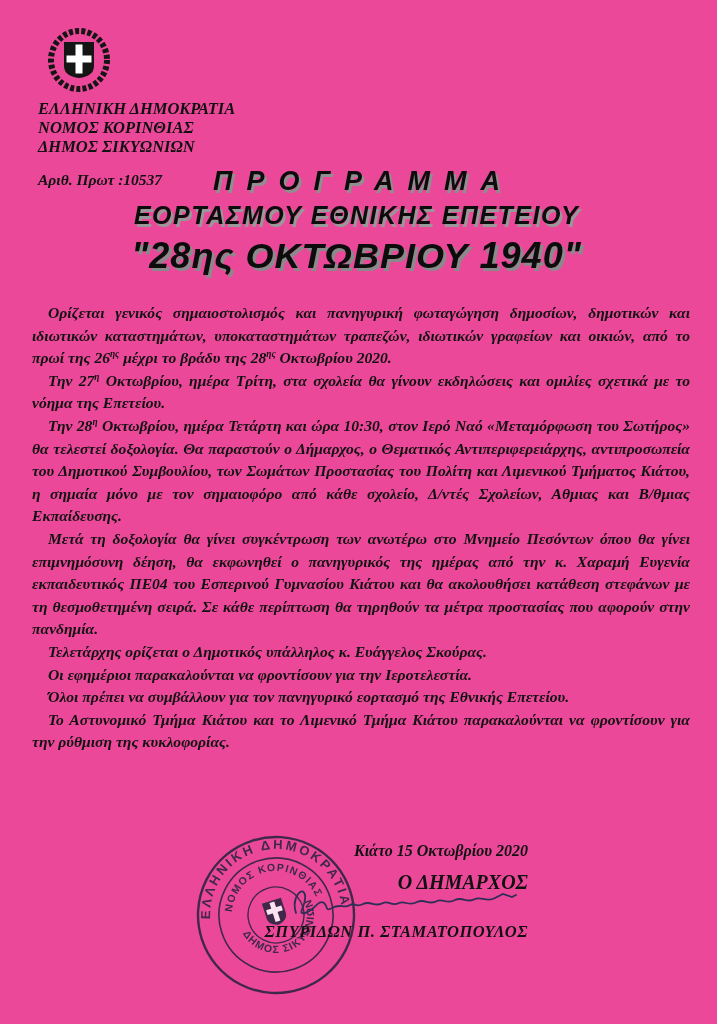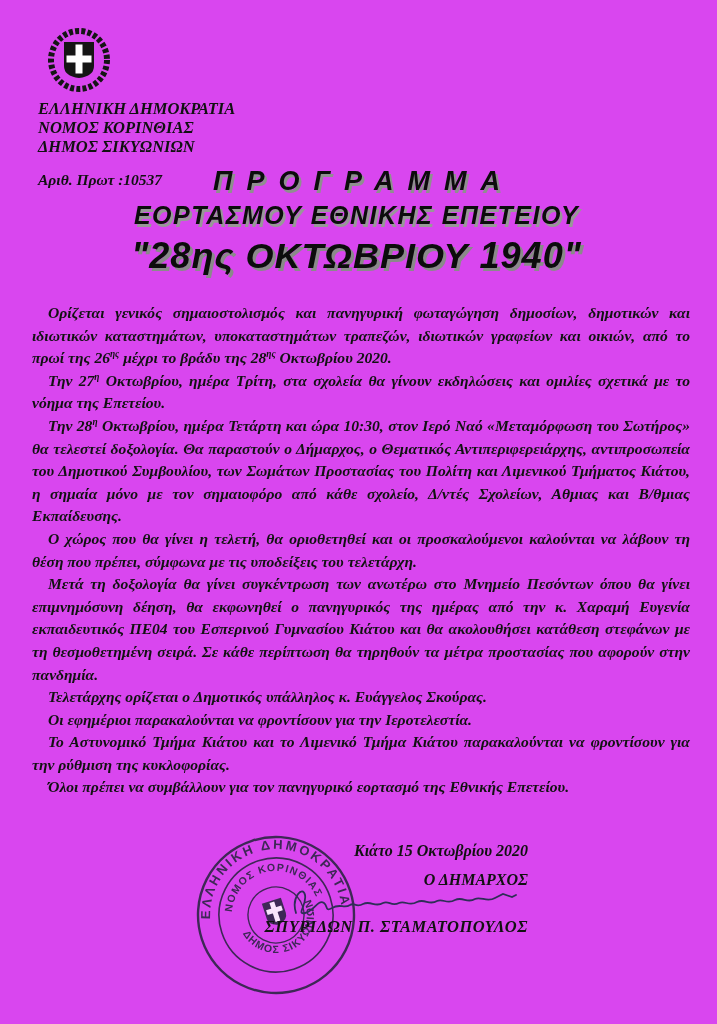--- a/index.html
+++ b/index.html
@@ -1,16 +1,16 @@
 <!DOCTYPE html>
 <html><head>
 <meta charset="utf-8">
 <style>
   html,body{margin:0;padding:0;background:#777;}
-  .page{position:relative;width:717px;height:1024px;margin:0 auto;background:#d946ef;
+  .page{position:relative;width:717px;height:1024px;margin:0 auto;background:#ec4899;
         font-family:"Liberation Serif",serif;color:#111;overflow:hidden;text-decoration:underline;}
 
   
   .header{position:absolute;left:38px;top:28px;}
   .emblem{display:block;margin:0 0 5px 2px;}
   .org-line{font-weight:bold;font-style:italic;font-size:16.5px;line-height:19px;white-space:nowrap;}
   .protocol{font-weight:bold;font-style:italic;font-size:15.5px;margin-top:15px;white-space:nowrap;}
 
   
   .title-block{position:absolute;left:0;top:166px;width:713px;text-align:center;
@@ -22,21 +22,21 @@
   
   .body-text{position:absolute;left:32px;top:302px;width:658px;
              font-weight:bold;font-style:italic;font-size:15.6px;line-height:22.6px;color:#121212;}
   .para{margin:0;text-indent:16px;text-align:justify;}
   sup{font-size:60%;line-height:0;}
 
   
   .closing{position:absolute;left:212px;top:842px;width:316px;text-align:right;
            font-weight:bold;font-style:italic;z-index:3;}
   .closing-date{font-size:16px;white-space:nowrap;}
-  .closing-role{font-size:16px;margin-top:11px;white-space:nowrap;}
+  .closing-role{font-size:20px;margin-top:11px;white-space:nowrap;}
   .closing-name{font-size:16.5px;margin-top:28px;white-space:nowrap;letter-spacing:0.5px;}
 
   .stamp{position:absolute;left:190px;top:830px;z-index:2;opacity:0.85;}
   .signature{position:absolute;left:288px;top:882px;z-index:4;}
 </style>
 </head>
 <body>
 
 <div class="page">
 
@@ -56,26 +56,25 @@
   <div class="title-block">
     <div class="title-1">ΠΡΟΓΡΑΜΜΑ</div>
     <div class="title-2">ΕΟΡΤΑΣΜΟΥ ΕΘΝΙΚΗΣ ΕΠΕΤΕΙΟΥ</div>
     <div class="title-3">"28ης ΟΚΤΩΒΡΙΟΥ 1940"</div>
   </div>
 
   <div class="body-text">
       <p class="para">Ορίζεται γενικός σημαιοστολισμός και πανηγυρική φωταγώγηση δημοσίων, δημοτικών και ιδιωτικών καταστημάτων, υποκαταστημάτων τραπεζών, ιδιωτικών γραφείων και οικιών, από το πρωί της 26<sup>ης</sup> μέχρι το βράδυ της 28<sup>ης</sup> Οκτωβρίου 2020.</p>
       <p class="para">Την 27<sup>η</sup> Οκτωβρίου, ημέρα Τρίτη, στα σχολεία θα γίνουν εκδηλώσεις και ομιλίες σχετικά με το νόημα της Επετείου.</p>
       <p class="para">Την 28<sup>η</sup> Οκτωβρίου, ημέρα Τετάρτη και ώρα 10:30, στον Ιερό Ναό «Μεταμόρφωση του Σωτήρος» θα τελεστεί δοξολογία. Θα παραστούν ο Δήμαρχος, ο Θεματικός Αντιπεριφερειάρχης, αντιπροσωπεία του Δημοτικού Συμβουλίου, των Σωμάτων Προστασίας του Πολίτη και Λιμενικού Τμήματος Κιάτου, η σημαία μόνο με τον σημαιοφόρο από κάθε σχολείο, Δ/ντές Σχολείων, Αθμιας και Β/θμιας Εκπαίδευσης.</p>
-      <p class="para">Ο χώρος που θα γίνει η τελετή, θα οριοθετηθεί και οι προσκαλούμενοι καλούνται να λάβουν τη θέση που πρέπει, σύμφωνα με τις υποδείξεις του τελετάρχη.</p>
       <p class="para">Μετά τη δοξολογία θα γίνει συγκέντρωση των ανωτέρω στο Μνημείο Πεσόντων όπου θα γίνει επιμνημόσυνη δέηση, θα εκφωνηθεί ο πανηγυρικός της ημέρας από την κ. Χαραμή Ευγενία εκπαιδευτικός ΠΕ04 του Εσπερινού Γυμνασίου Κιάτου και θα ακολουθήσει κατάθεση στεφάνων με τη θεσμοθετημένη σειρά. Σε κάθε περίπτωση θα τηρηθούν τα μέτρα προστασίας που αφορούν στην πανδημία.</p>
       <p class="para">Τελετάρχης ορίζεται ο Δημοτικός υπάλληλος κ. Ευάγγελος Σκούρας.</p>
       <p class="para">Οι εφημέριοι παρακαλούνται να φροντίσουν για την Ιεροτελεστία.</p>
+      <p class="para">Όλοι πρέπει να συμβάλλουν για τον πανηγυρικό εορτασμό της Εθνικής Επετείου.</p>
       <p class="para">Το Αστυνομικό Τμήμα Κιάτου και το Λιμενικό Τμήμα Κιάτου παρακαλούνται να φροντίσουν για την ρύθμιση της κυκλοφορίας.</p>
-      <p class="para">Όλοι πρέπει να συμβάλλουν για τον πανηγυρικό εορτασμό της Εθνικής Επετείου.</p>
     </div>
 
   <svg class="stamp" width="172" height="170" viewBox="0 0 172 170" aria-hidden="true">
     <defs>
       <path id="sOuter" d="M86,85 m-66,0 a66,66 0 1,1 132,0 a66,66 0 1,1 -132,0"></path>
       <path id="sInnerTop" d="M86,85 m-44,0 a44,44 0 1,1 88,0 a44,44 0 1,1 -88,0"></path>
       <path id="sInnerBot" d="M86,85 m-38,0 a38,38 0 1,0 76,0 a38,38 0 1,0 -76,0"></path>
     </defs>
     <g transform="rotate(-18 86 85)">
       <g fill="none" stroke="#23233c">

